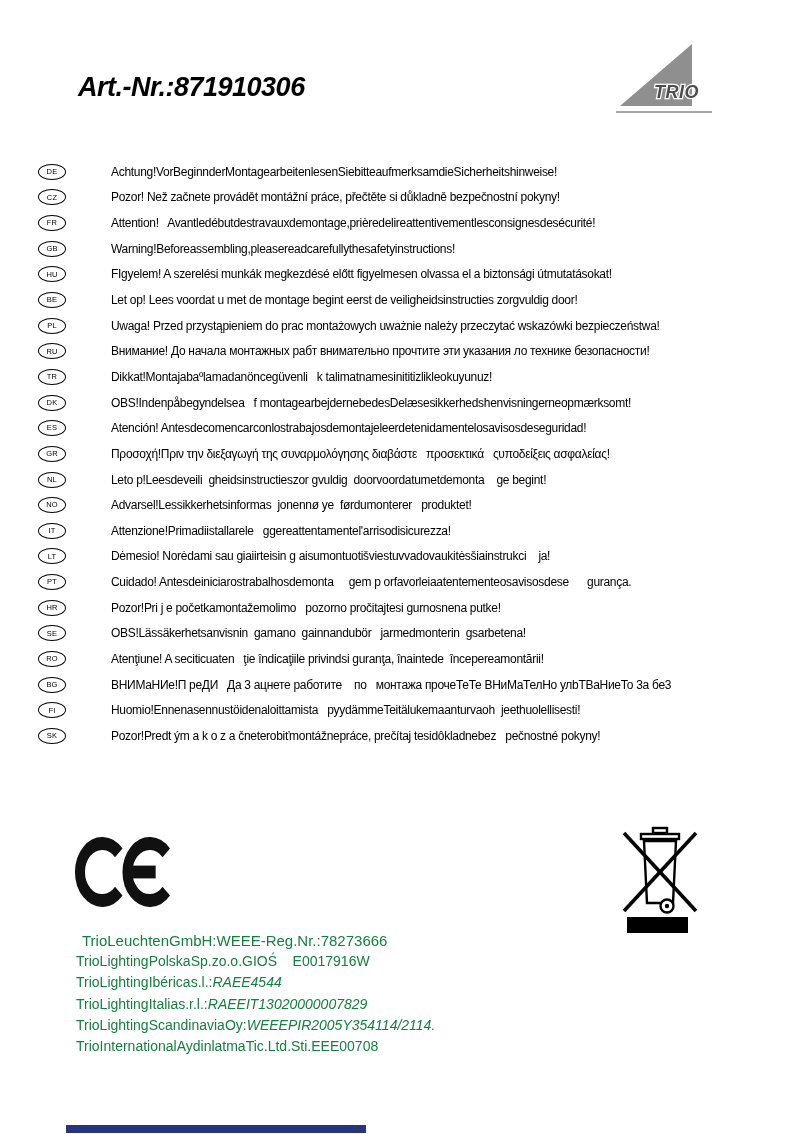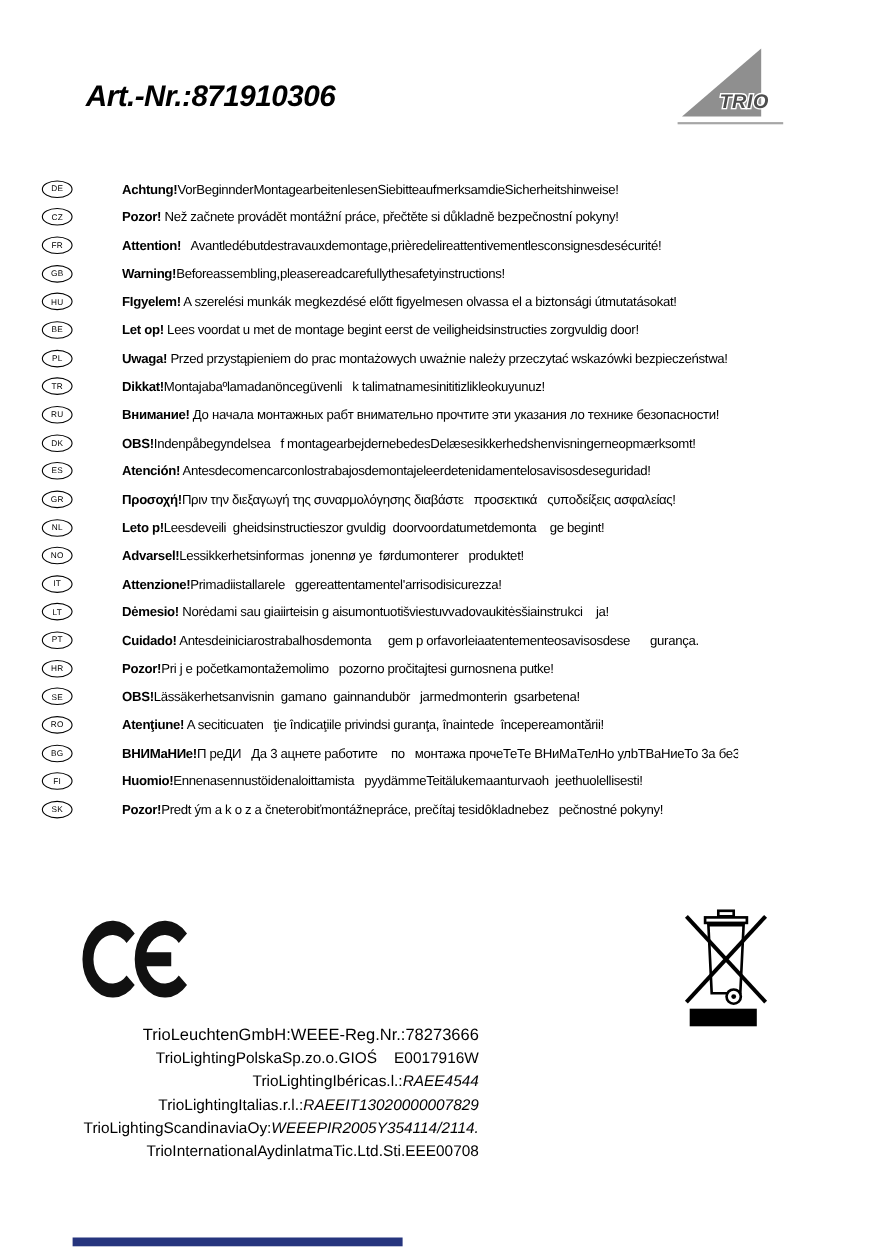--- a/index.html
+++ b/index.html
@@ -16,27 +16,27 @@
   .logo-underline { position:absolute; left:616px; top:111px; width:96px; height:2px; background:#a6a6a6; }
 
   .warning-list { position:absolute; left:0; top:159px; width:671px; }
   .warning-row { height:25.65px; display:flex; align-items:center; padding-left:38px; }
   .language-badge {
     flex:none; width:26px; height:14px; border:1.4px solid #000; border-radius:50%;
     display:flex; align-items:center; justify-content:center;
     font-size:7.5px; letter-spacing:0.2px; line-height:1;
   }
   .warning-textline { margin-left:45px; font-size:12px; letter-spacing:-0.3px; white-space:pre; overflow:hidden; }
-  .warning-lead { font-weight:bold; }
+  .warning-lead { font-weight:normal; }
 
   .ce-mark { position:absolute; left:74px; top:834px; width:98px; height:76px; }
   .weee { position:absolute; left:619px; top:825px; width:82px; height:90px; }
   .weee-bar { position:absolute; left:627px; top:917px; width:61px; height:16px; background:#000; }
 
-  .registration-list { position:absolute; left:76px; top:930px; font-size:14px; color:#000000;text-align:right; }
+  .registration-list { position:absolute; left:76px; top:930px; font-size:14px; color:#15803d; }
   .registration-line { height:21.2px; line-height:21.2px; white-space:pre; }
   .registration-line:first-child { padding-left:6px; font-size:15px; }
   .registration-code { font-style:italic; }
 
   .bottom-bar { position:absolute; left:66px; top:1125px; width:300px; height:8px; background:#26357e; }
 </style>
 </head>
 <body>
 
 <div class="page-title">Art.-Nr.:871910306</div>
@@ -77,27 +77,27 @@
     <div class="language-badge">BE</div>
     <div class="warning-textline"><span class="warning-lead">Let op!</span><span> Lees voordat u met de montage begint eerst de veiligheidsinstructies zorgvuldig door!</span></div>
   </div>
 
   <div class="warning-row">
     <div class="language-badge">PL</div>
     <div class="warning-textline"><span class="warning-lead">Uwaga!</span><span> Przed przystąpieniem do prac montażowych uważnie należy przeczytać wskazówki bezpieczeństwa!</span></div>
   </div>
 
   <div class="warning-row">
+    <div class="language-badge">RU</div>
+    <div class="warning-textline"><span class="warning-lead">Внимание!</span><span> До начала монтажных рабт внимательно прочтите эти указания ло технике безопасности!</span></div>
+  </div>
+
+  <div class="warning-row">
     <div class="language-badge">TR</div>
     <div class="warning-textline"><span class="warning-lead">Dikkat!</span><span>Montajabaºlamadanöncegüvenli   k talimatnamesinititizlikleokuyunuz!</span></div>
-  </div>
-
-  <div class="warning-row">
-    <div class="language-badge">RU</div>
-    <div class="warning-textline"><span class="warning-lead">Внимание!</span><span> До начала монтажных рабт внимательно прочтите эти указания ло технике безопасности!</span></div>
   </div>
 
   <div class="warning-row">
     <div class="language-badge">DK</div>
     <div class="warning-textline"><span class="warning-lead">OBS!</span><span>Indenpåbegyndelsea   f montagearbejdernebedesDelæsesikkerhedshenvisningerneopmærksomt!</span></div>
   </div>
 
   <div class="warning-row">
     <div class="language-badge">ES</div>
     <div class="warning-textline"><span class="warning-lead">Atención!</span><span> Antesdecomencarconlostrabajosdemontajeleerdetenidamentelosavisosdeseguridad!</span></div>

